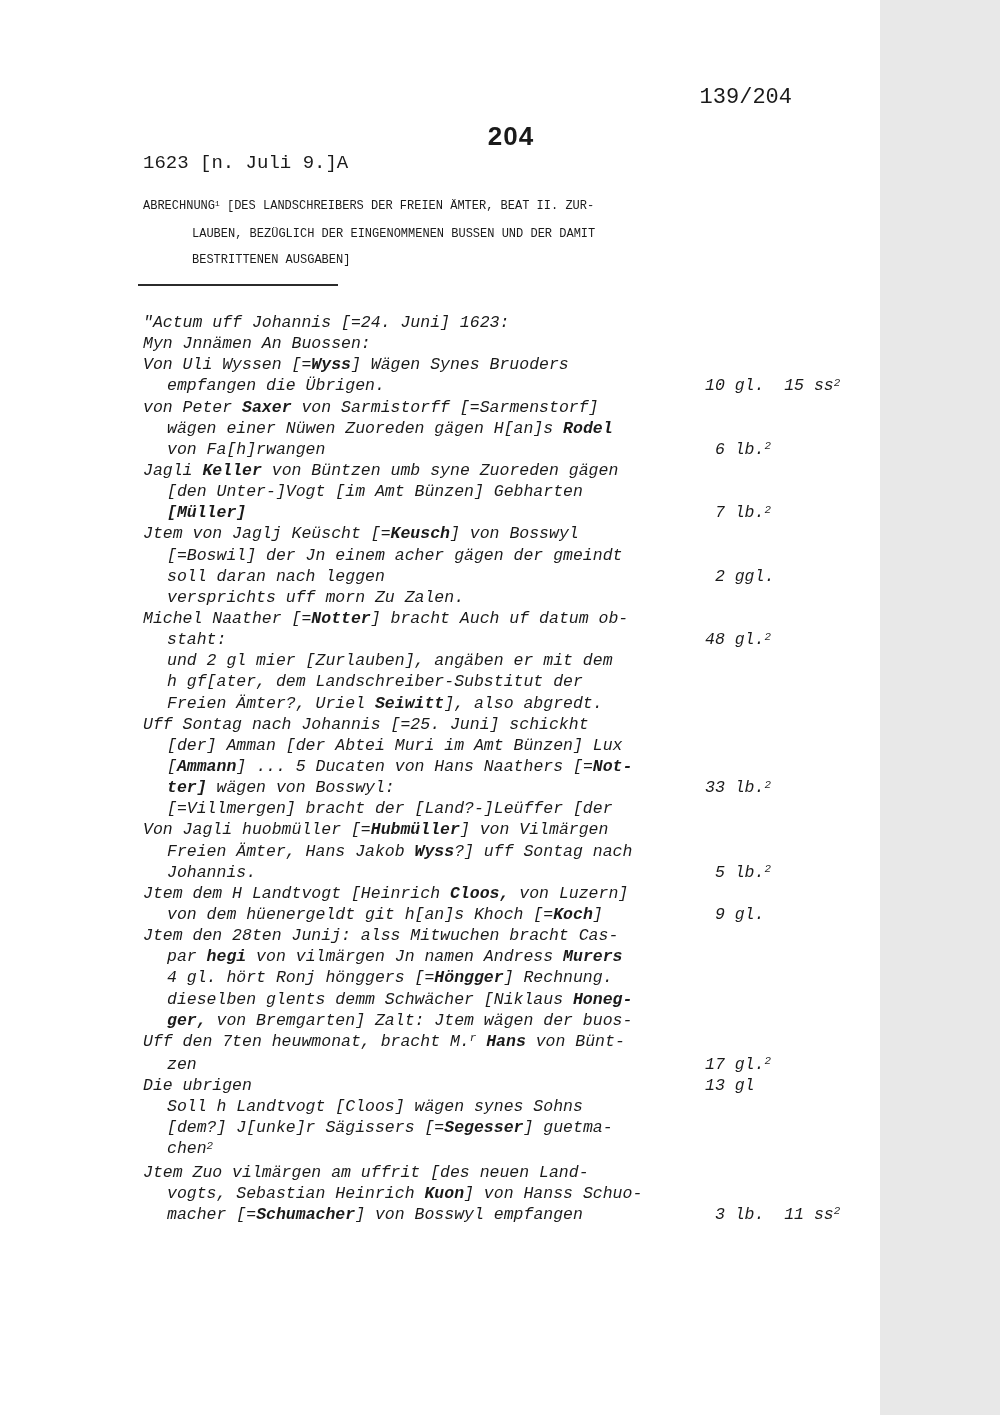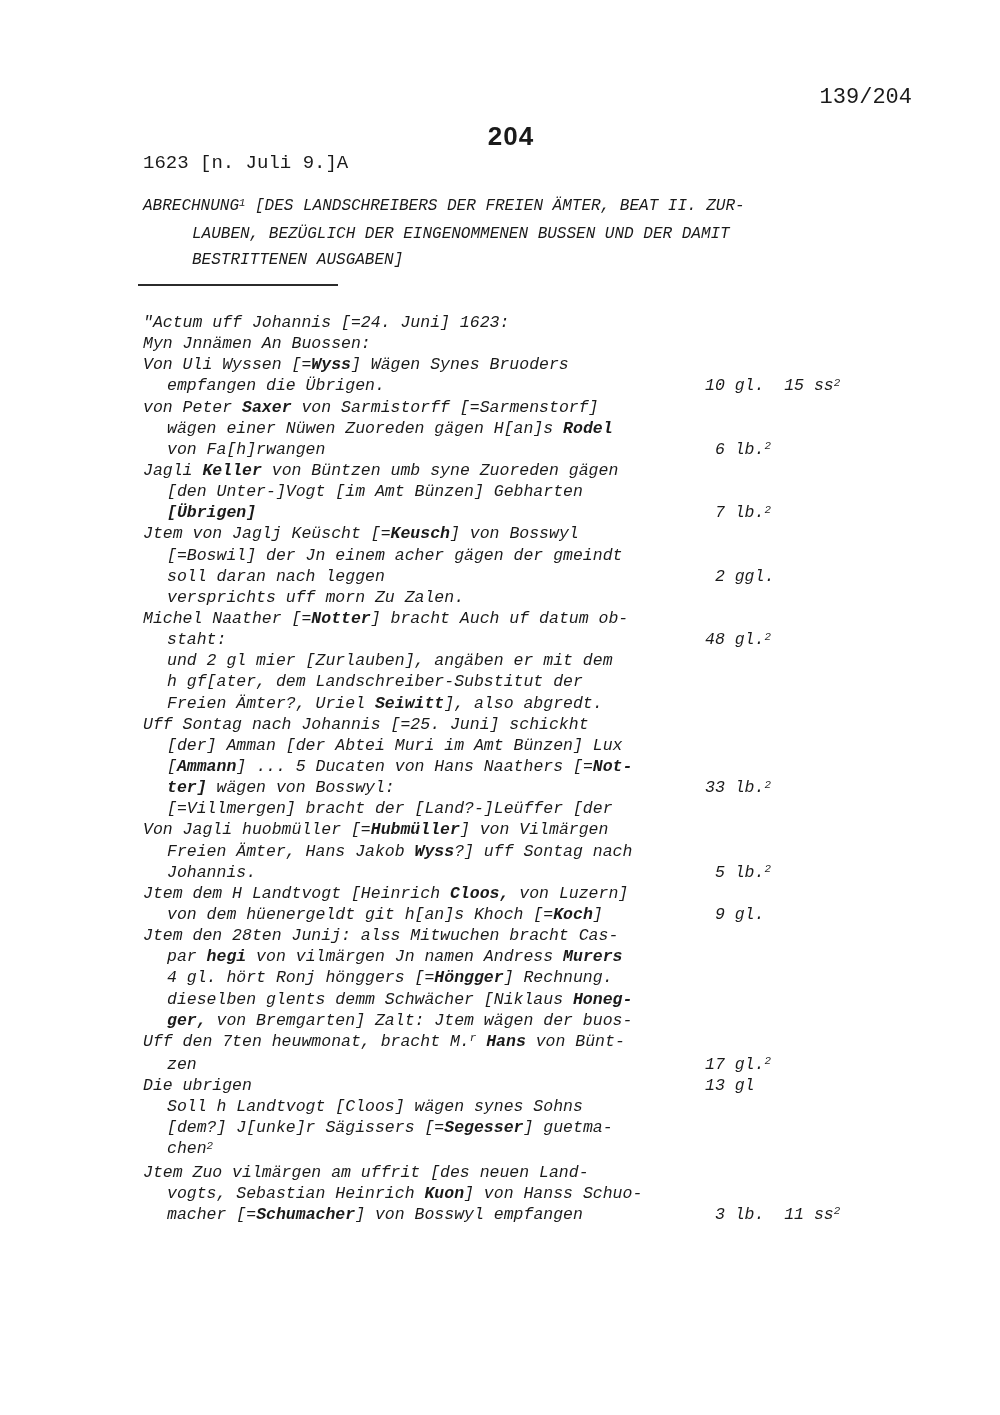--- a/index.html
+++ b/index.html
@@ -1,19 +1,19 @@
 <!DOCTYPE html>
 <html><head>
 <meta charset="utf-8">
 <style>
   html, body { margin: 0; padding: 0; }
   body { background: #e8e8e8; }
   .page {
     position: relative;
-    width: 1000px;
+    width: 880px;
     height: 1415px;
     background: #ffffff;
     color: #1a1a1a;
     overflow: hidden;
     font-family: "Liberation Mono", "DejaVu Sans Mono", monospace;
   }
   .folio {
     position: absolute;
     top: 85px;
     right: 88px;
@@ -37,23 +37,22 @@
     width: 763px;
     display: flex;
     justify-content: flex-start;
     font-size: 19px;
     white-space: pre;
   }
   .title-block {
     position: absolute;
     left: 143px;
     top: 193px;
-    font-size: 16px;
+    font-size: 12px;
     line-height: 26.5px;
-    font-style: italic;
   }
   .title-block .line { white-space: pre; }
   .title-block .line.ind { padding-left: 49px; }
   .divider {
     position: absolute;
     left: 138px;
     top: 284px;
     width: 200px;
     height: 2px;
     background: #2b2b2b;
@@ -97,21 +96,21 @@
   <div class="body-block">
       <div class="line"><span>"Actum uff Johannis [=24. Juni] 1623:</span></div>
       <div class="line"><span>Myn Jnnämen An Buossen:</span></div>
       <div class="line"><span>Von Uli Wyssen [=</span><span class="b">Wyss</span><span>] Wägen Synes Bruoders</span></div>
       <div class="line ind"><span>empfangen die Übrigen.</span><span class="amount"><span>10 gl.  15 ss</span><span class="s">2</span></span></div>
       <div class="line"><span>von Peter </span><span class="b">Saxer</span><span> von Sarmistorff [=Sarmenstorf]</span></div>
       <div class="line ind"><span>wägen einer Nüwen Zuoreden gägen H[an]s </span><span class="b">Rodel</span></div>
       <div class="line ind"><span>von Fa[h]rwangen</span><span class="amount"><span> 6 lb.</span><span class="s">2</span></span></div>
       <div class="line"><span>Jagli </span><span class="b">Keller</span><span> von Büntzen umb syne Zuoreden gägen</span></div>
       <div class="line ind"><span>[den Unter-]Vogt [im Amt Bünzen] Gebharten</span></div>
-      <div class="line ind"><span class="b">[Übrigen]</span><span class="amount"><span> 7 lb.</span><span class="s">2</span></span></div>
+      <div class="line ind"><span class="b">[Müller]</span><span class="amount"><span> 7 lb.</span><span class="s">2</span></span></div>
       <div class="line"><span>Jtem von Jaglj Keüscht [=</span><span class="b">Keusch</span><span>] von Bosswyl</span></div>
       <div class="line ind"><span>[=Boswil] der Jn einem acher gägen der gmeindt</span></div>
       <div class="line ind"><span>soll daran nach leggen</span><span class="amount"><span> 2 ggl.</span></span></div>
       <div class="line ind"><span>versprichts uff morn Zu Zalen.</span></div>
       <div class="line"><span>Michel Naather [=</span><span class="b">Notter</span><span>] bracht Auch uf datum ob-</span></div>
       <div class="line ind"><span>staht:</span><span class="amount"><span>48 gl.</span><span class="s">2</span></span></div>
       <div class="line ind"><span>und 2 gl mier [Zurlauben], angäben er mit dem</span></div>
       <div class="line ind"><span>h gf[ater, dem Landschreiber-Substitut der</span></div>
       <div class="line ind"><span>Freien Ämter?, Uriel </span><span class="b">Seiwitt</span><span>], also abgredt.</span></div>
       <div class="line"><span>Uff Sontag nach Johannis [=25. Juni] schickht</span></div>

